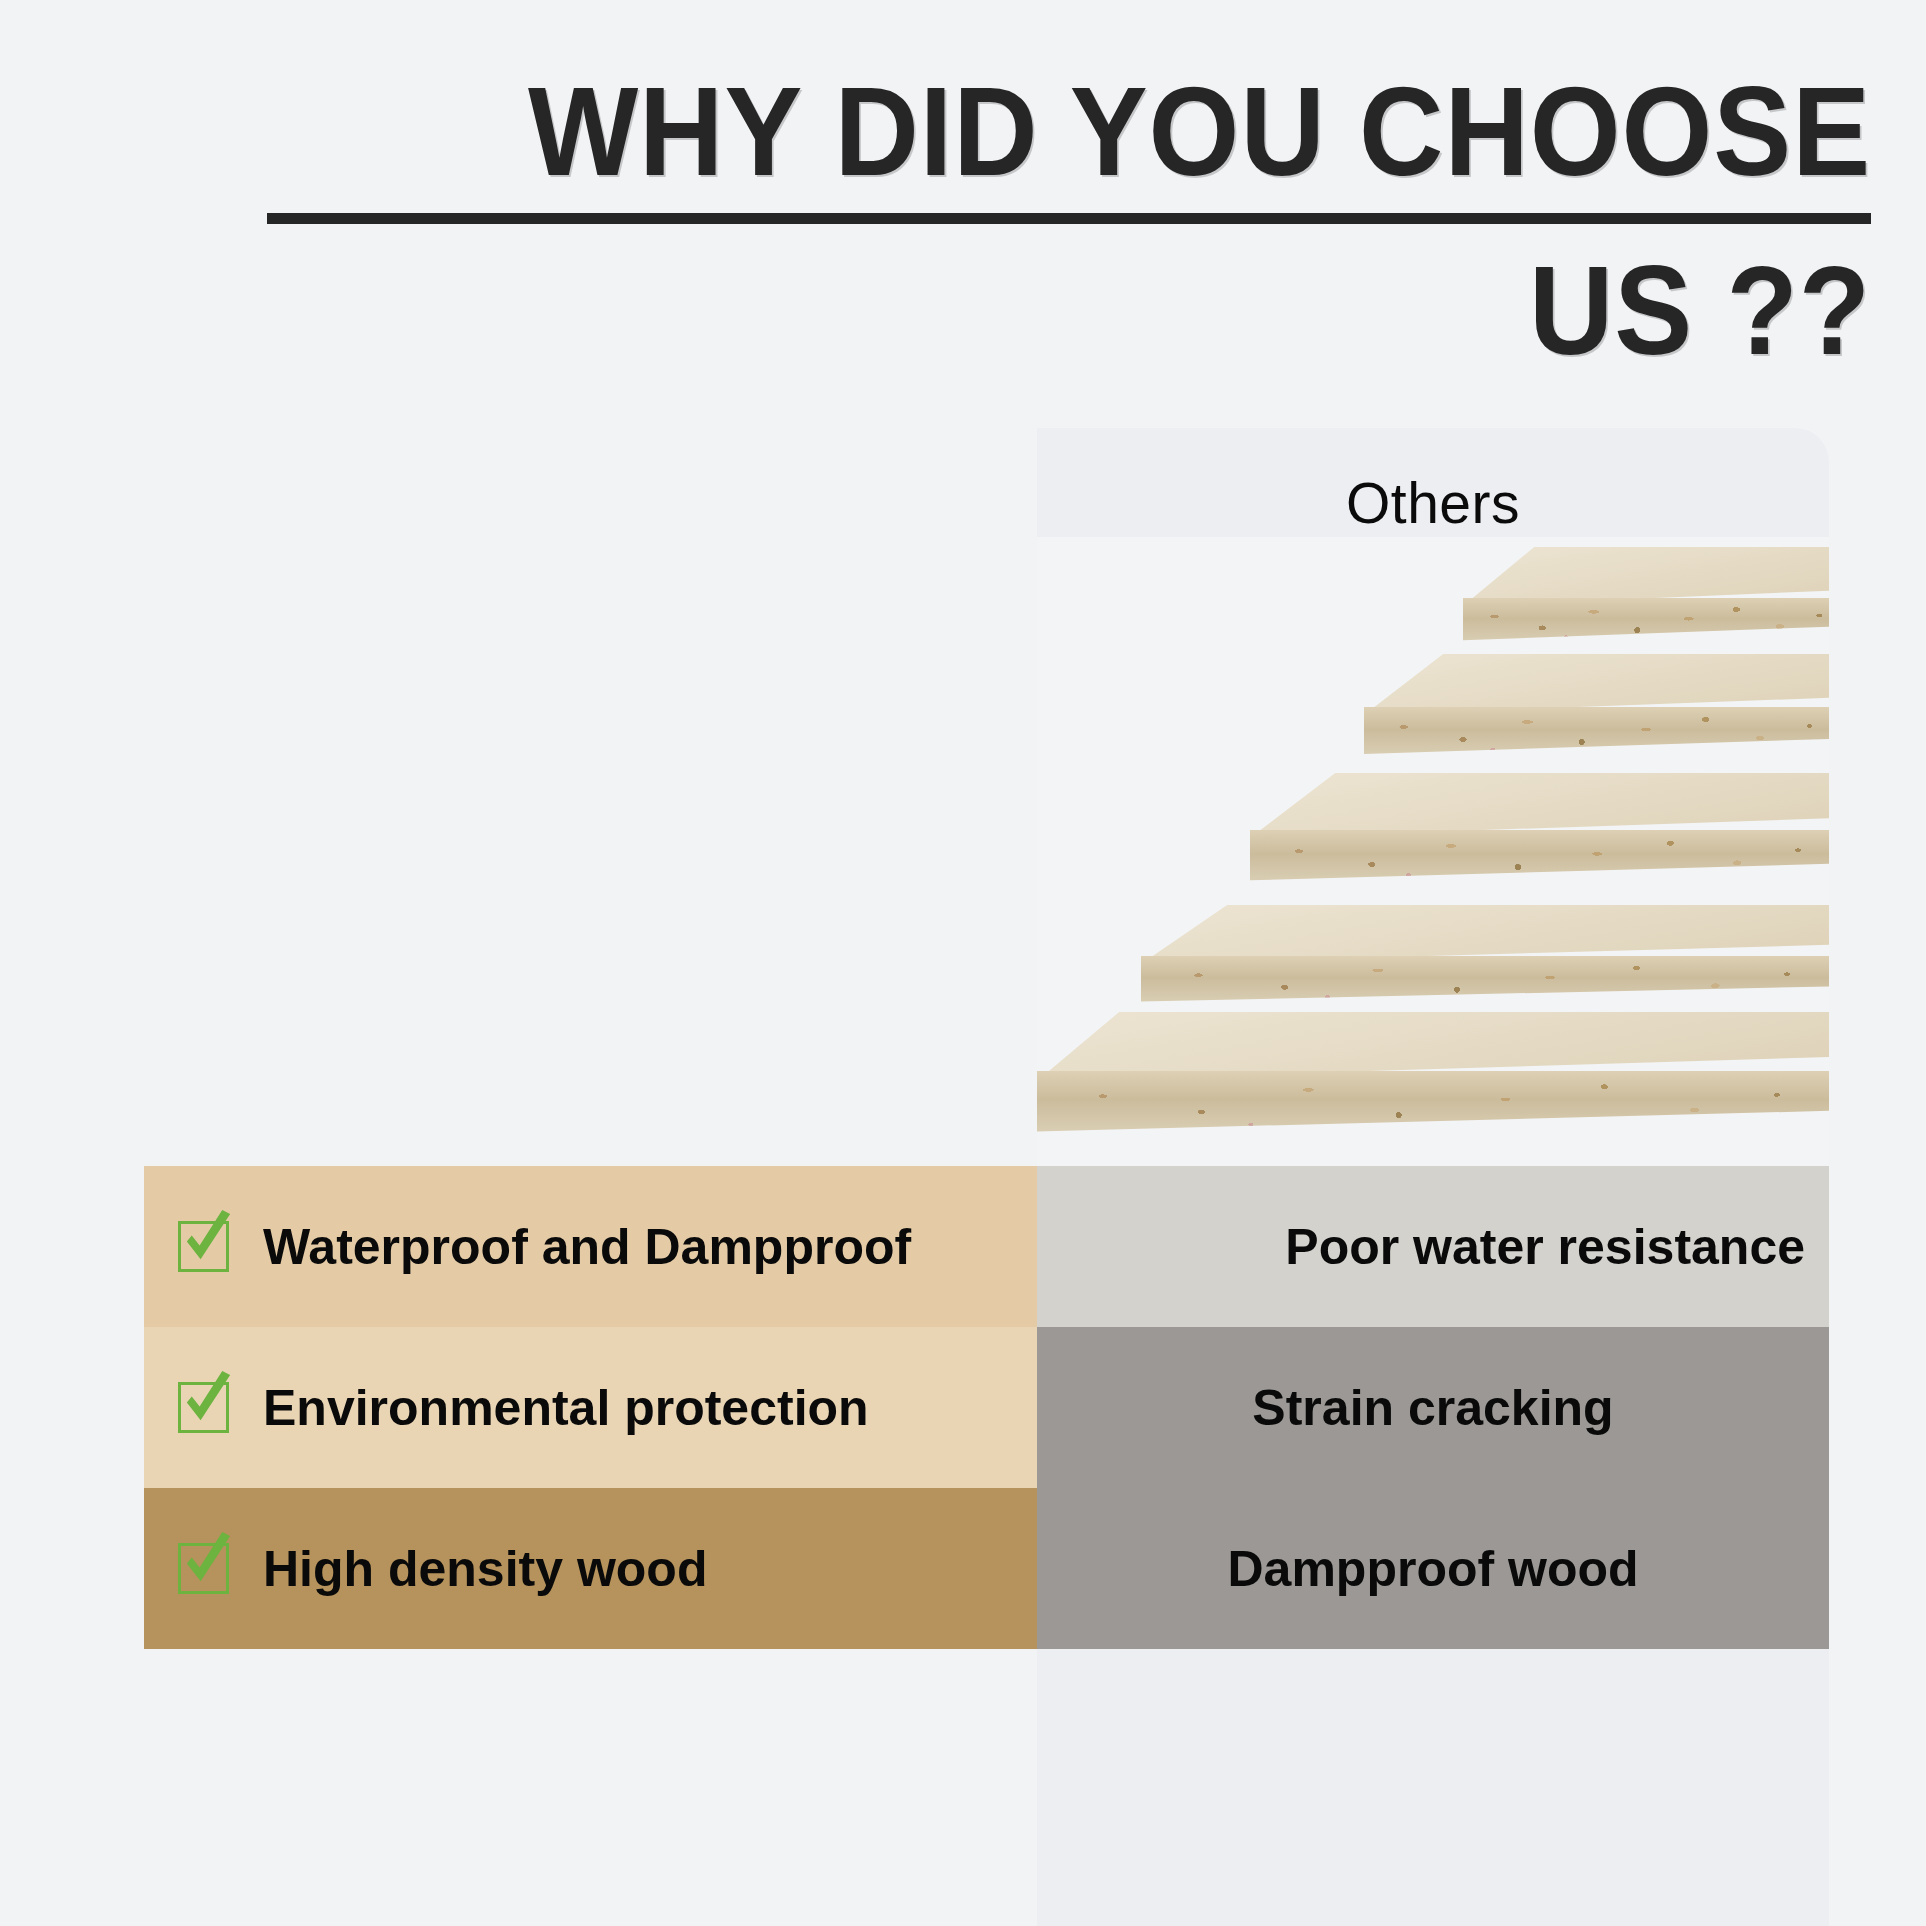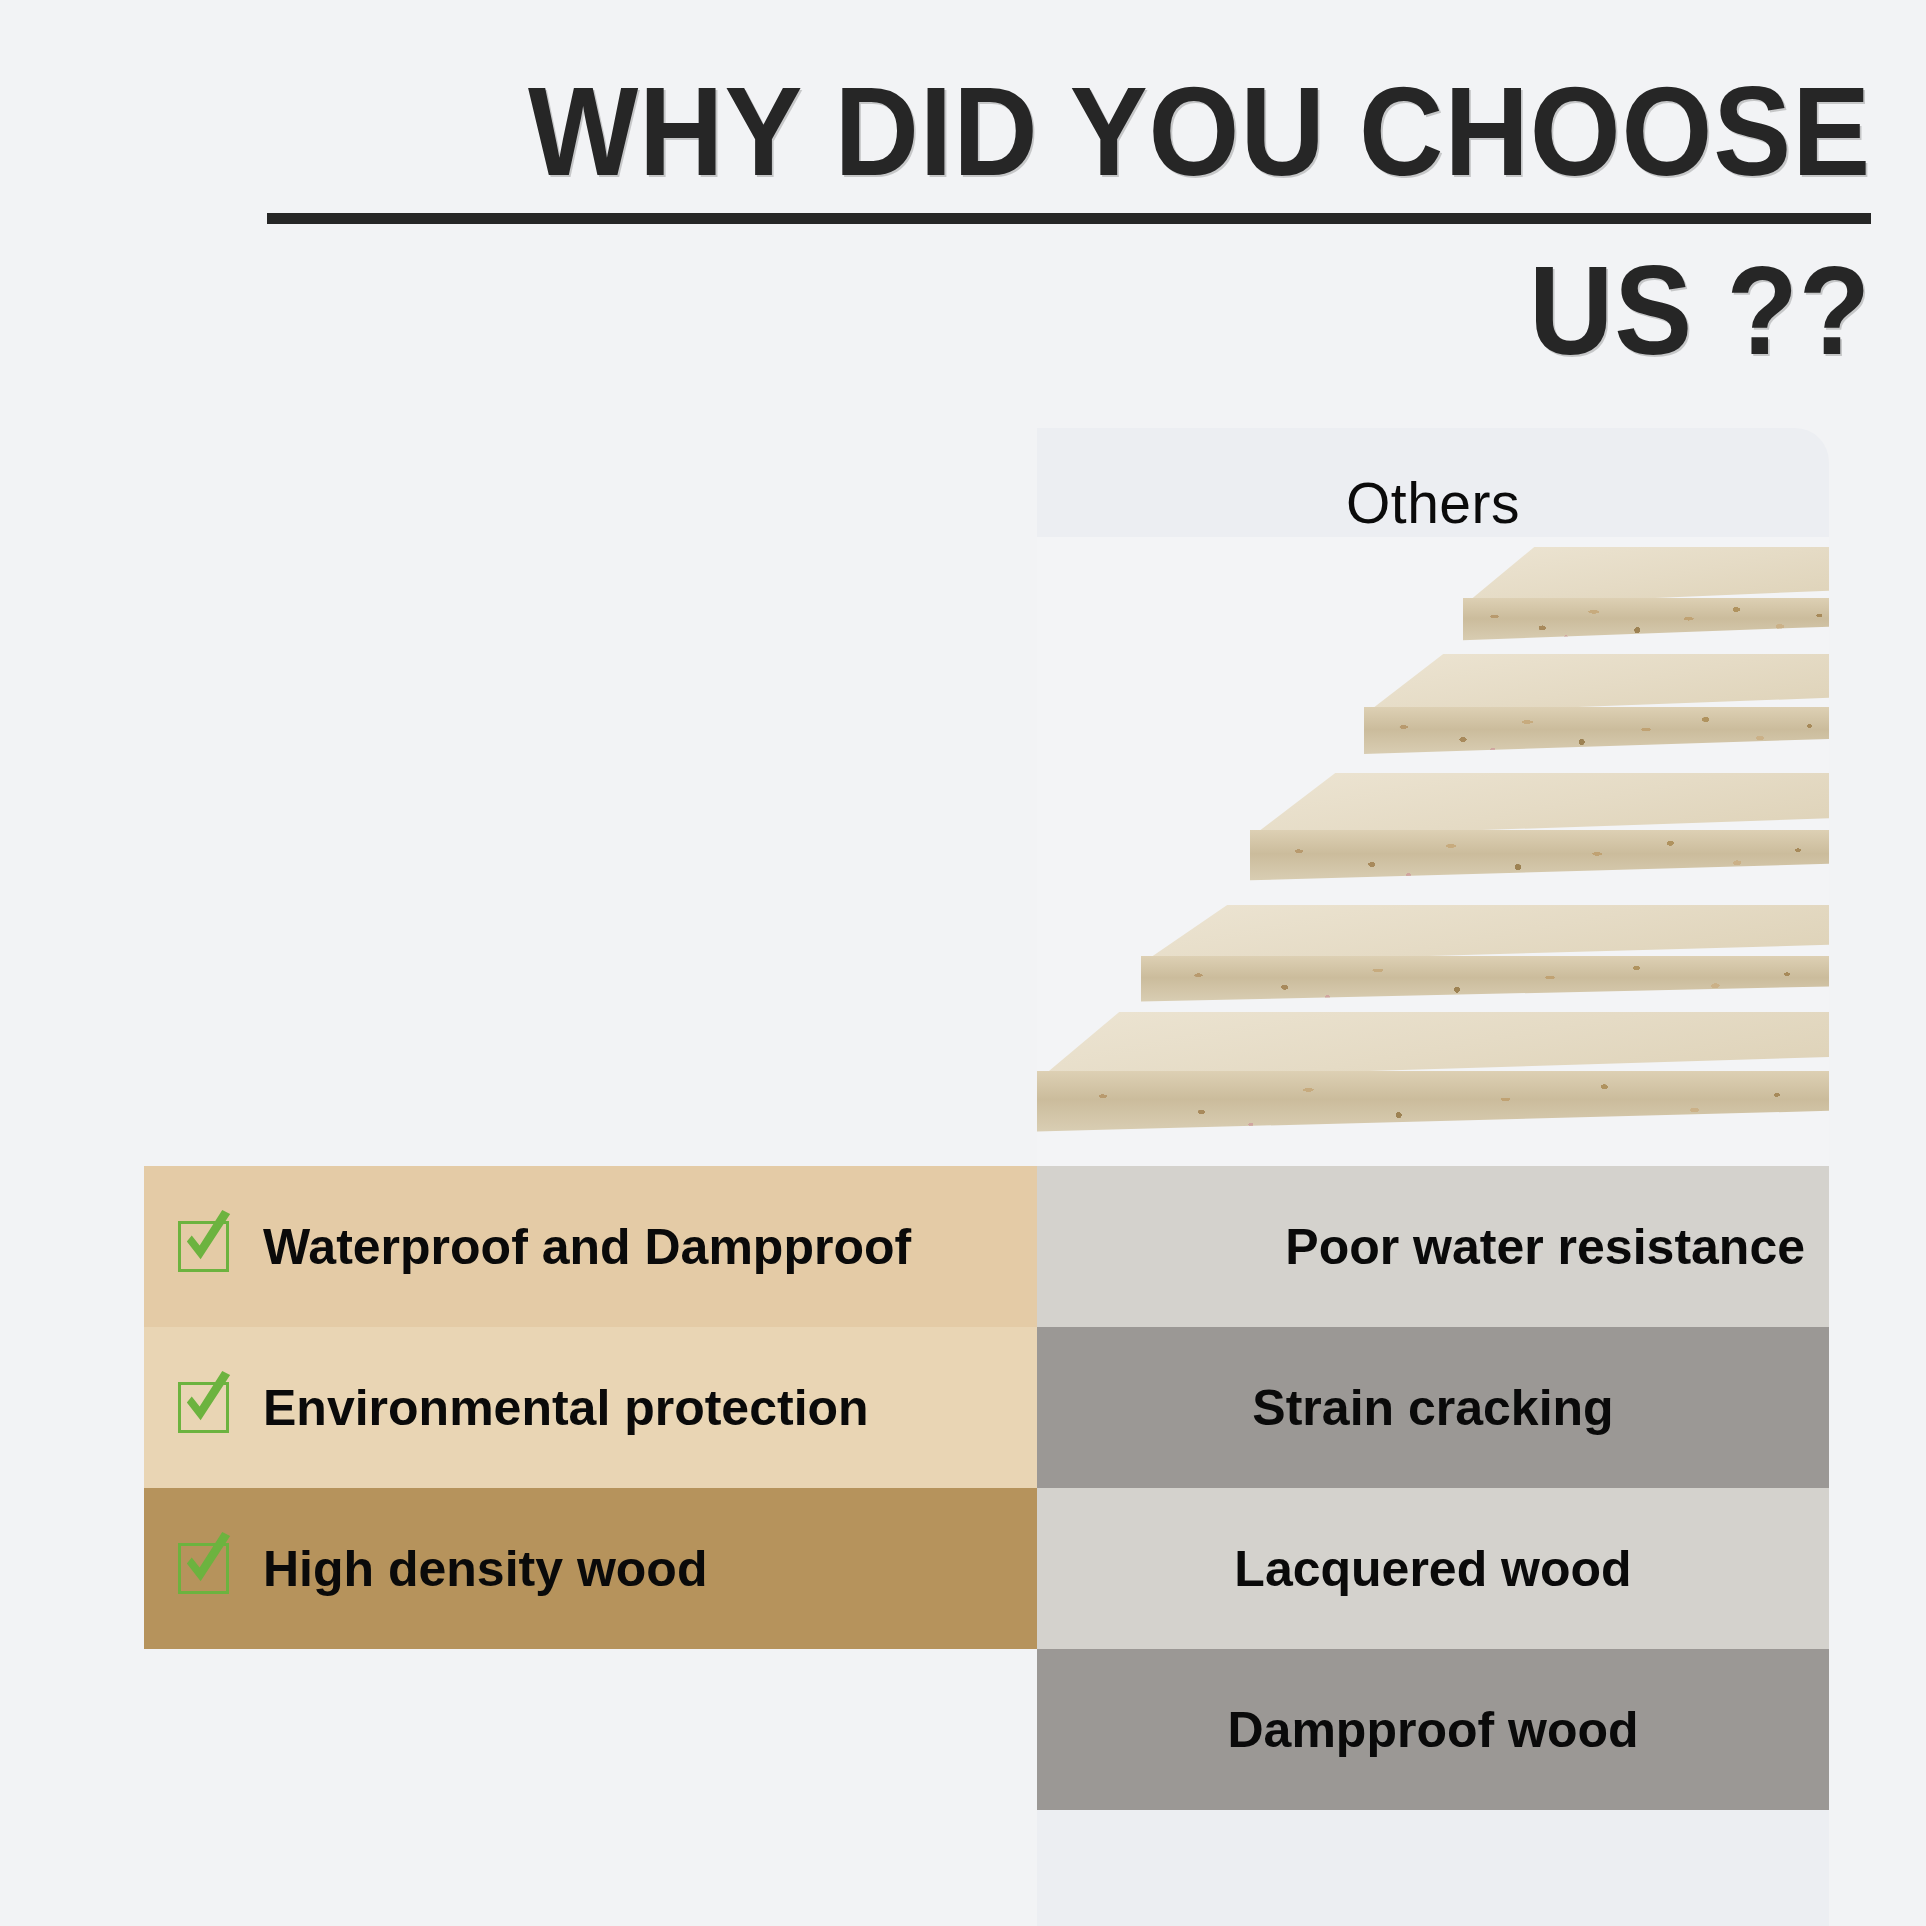--- a/index.html
+++ b/index.html
@@ -255,22 +255,19 @@
     </div>
   </div>
 
   <div class="rows-right">
     <div class="row row-right" style="background: rgb(212, 210, 205); justify-content: flex-end;">
       <span class="row-label-right">Poor water resistance</span>
     </div>
     <div class="row row-right" style="background: rgb(155, 152, 149);">
       <span class="row-label-right">Strain cracking</span>
     </div>
-    <div class="row row-right" style="background: rgb(212, 210, 205);">
-      <span class="row-label-right">Lacquered wood</span>
-    </div>
     <div class="row row-right" style="background: rgb(155, 152, 149);">
       <span class="row-label-right">Dampproof wood</span>
     </div>
   </div>
 
 </div>
 
 
 </body></html>

